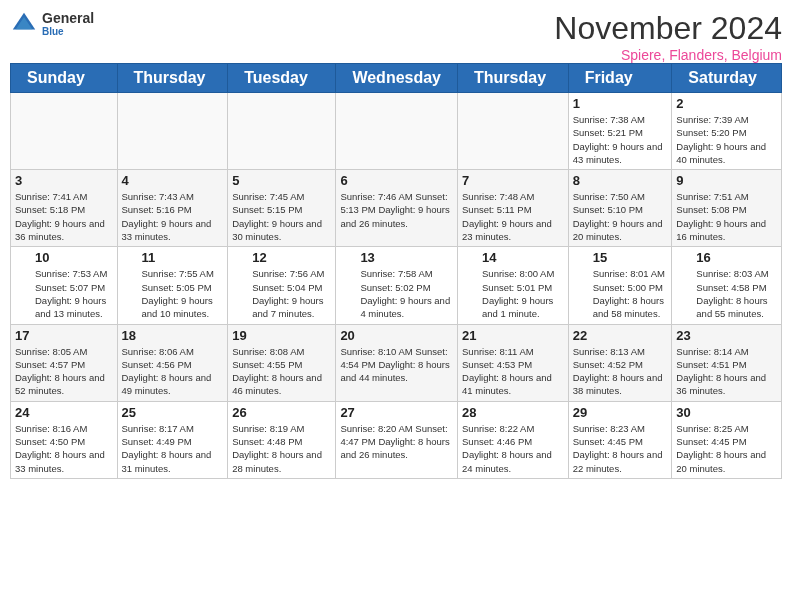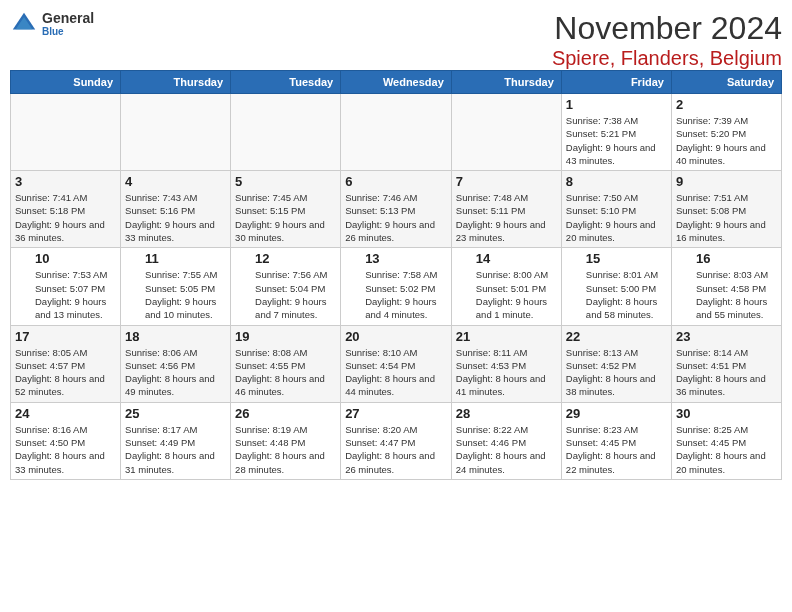--- a/index.html
+++ b/index.html
@@ -48,34 +48,34 @@
     }
     .title-block {
       text-align: right;
     }
     .month-title {
       font-size: 32px;
       font-weight: 300;
       color: #333;
     }
     .location {
-      font-size: 20px;
-      color: #b91c1c;
+      font-size: 14px;
+      color: #ec4899;
     }
     .calendar {
       width: 100%;
       border-collapse: collapse;
     }
     .calendar th {
       background: #2a6db5;
       color: #fff;
-      font-size: 11px;
+      font-size: 16px;
       font-weight: bold;
-      padding: 5px 7px;
-      text-align: right;
+      padding: 5px 16px;
+      text-align: left;
       border: 1px solid #1e5a9a;
     }
     .calendar td {
       border: 1px solid #ccc;
       vertical-align: top;
       padding: 3px 4px;
       width: 113px;
       min-height: 80px;
       background: #fff;
     }

